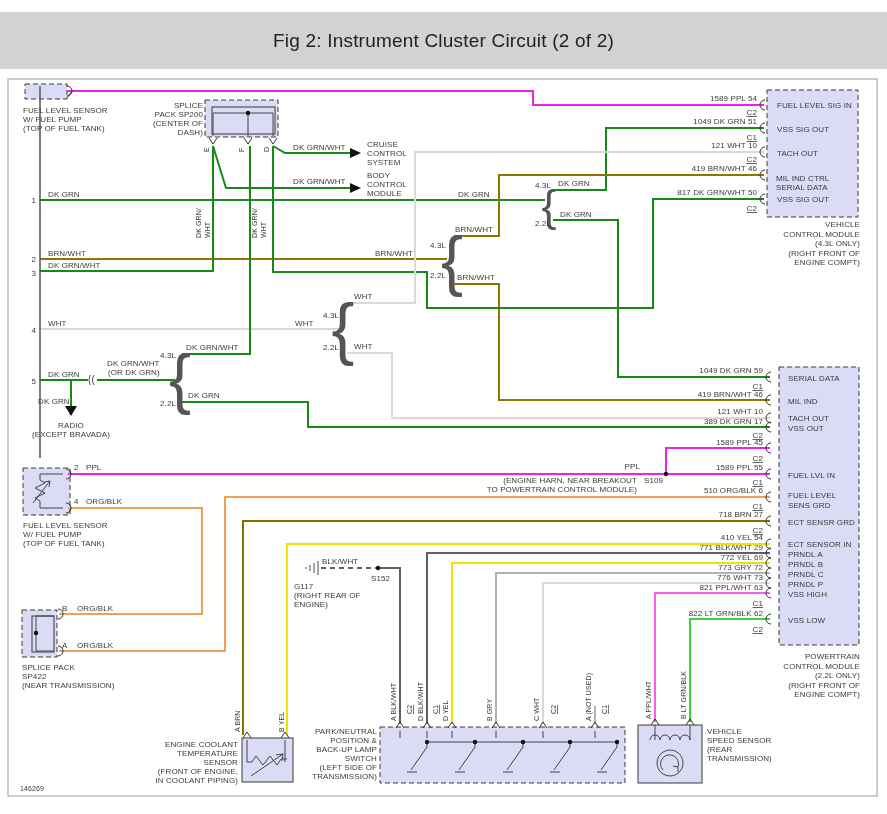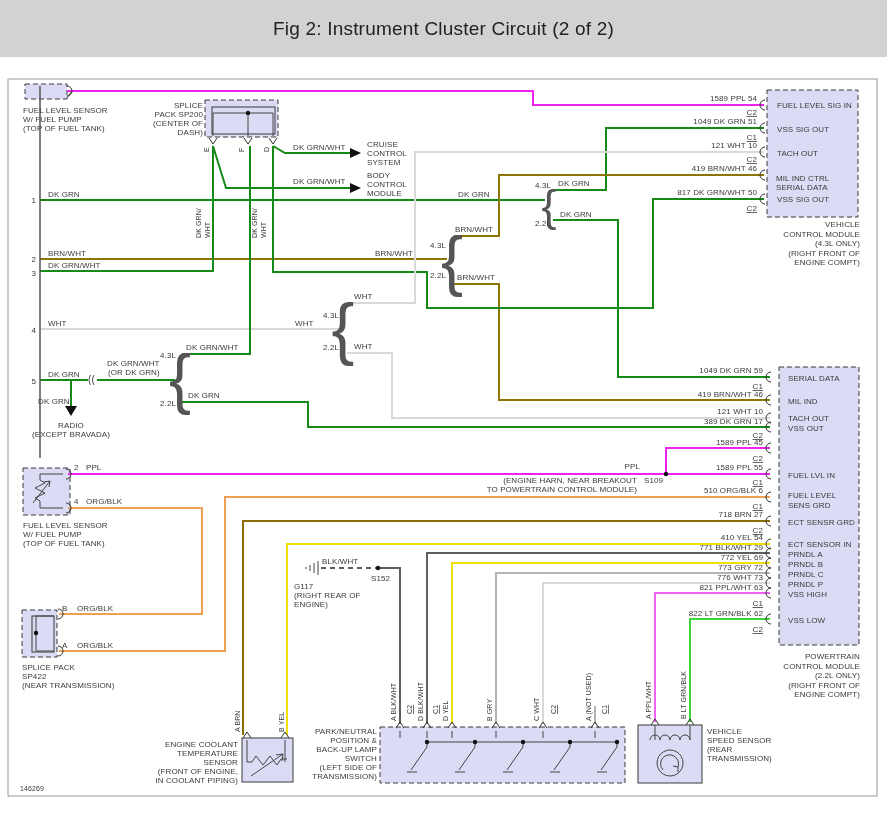--- a/index.html
+++ b/index.html
@@ -1,18 +1,18 @@
 <!DOCTYPE html>
 <html><head>
 <meta charset="utf-8">
 <style>
   html,body{margin:0;padding:0;background:#fff;}
   #stage{position:relative;width:887px;height:814px;background:#fff;overflow:hidden;
          font-family:"Liberation Sans",sans-serif;}
-  #hdr{position:absolute;left:0;top:0;width:887px;height:57px;background:#d2d2d2;
+  #hdr{position:absolute;left:0;top:12px;width:887px;height:57px;background:#d2d2d2;
        display:flex;align-items:center;justify-content:center;}
   #hdr .t{font-size:19px;color:#222;letter-spacing:.2px;}
   svg{position:absolute;left:0;top:0;}
   text{font-family:"Liberation Sans",sans-serif;}
 </style>
 </head>
 <body>
 
 <div id="stage">
   <div id="hdr">

